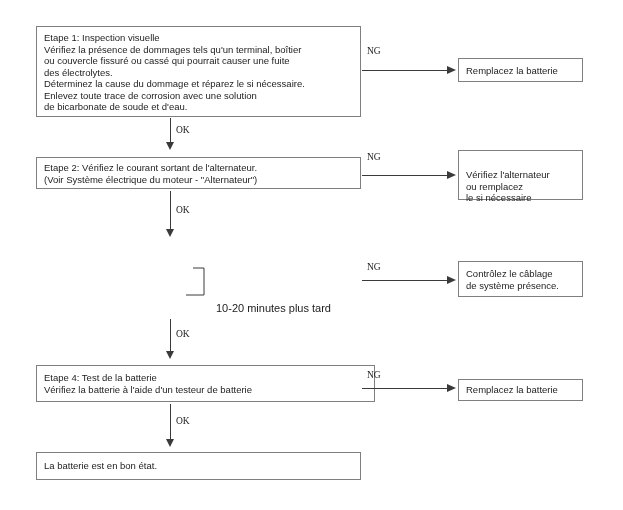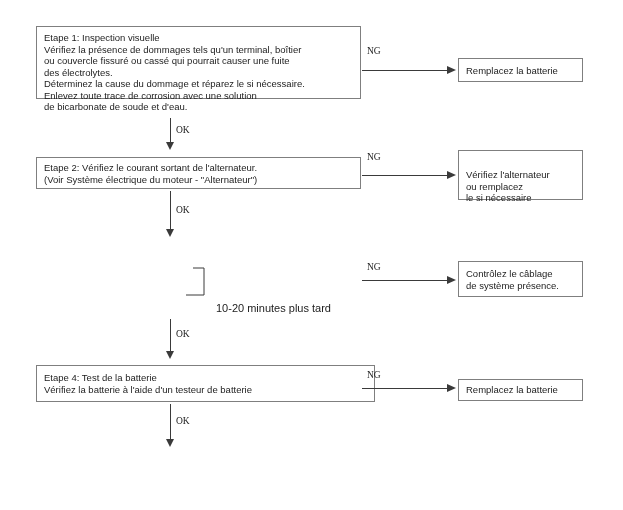--- a/index.html
+++ b/index.html
@@ -72,21 +72,21 @@
   }
   .bracket{
     position:absolute;
   }
 </style>
 </head>
 <body>
 
 <div class="canvas">
 
-  <div class="box" style="left:36px; top:26px; width:325px; height:73px;">
+  <div class="box" style="left:36px; top:26px; width:325px; height:91px;">
     <div class="box-text">Etape 1: Inspection visuelle
 Vérifiez la présence de dommages tels qu'un terminal, boîtier
 ou couvercle fissuré ou cassé qui pourrait causer une fuite
 des électrolytes.
 Déterminez la cause du dommage et réparez le si nécessaire.
 Enlevez toute trace de corrosion avec une solution
 de bicarbonate de soude et d'eau.</div>
   </div>
 
   <div class="vline" style="left:170px; top:118px; height:25px;"></div>
@@ -144,14 +144,17 @@
   <div class="arrowhead-down" style="left:166px; top:439px;"></div>
   <div class="flow-label" style="left:176px; top:416px;">OK</div>
 
   <div class="flow-label" style="left:367px; top:370px;">NG</div>
   <div class="hline" style="left:362px; top:388px; width:86px;"></div>
   <div class="arrowhead-right" style="left:447px; top:384px;"></div>
   <div class="box" style="left:458px; top:379px; width:125px; height:22px; padding-top:4px;">
     <div class="box-text">Remplacez la batterie</div>
   </div>
 
+  <div class="box" style="left:36px; top:452px; width:325px; height:28px; padding-top:7px;">
+    <div class="box-text">La batterie est en bon état.</div>
+  </div>
 
 </div>
 
 </body></html>

